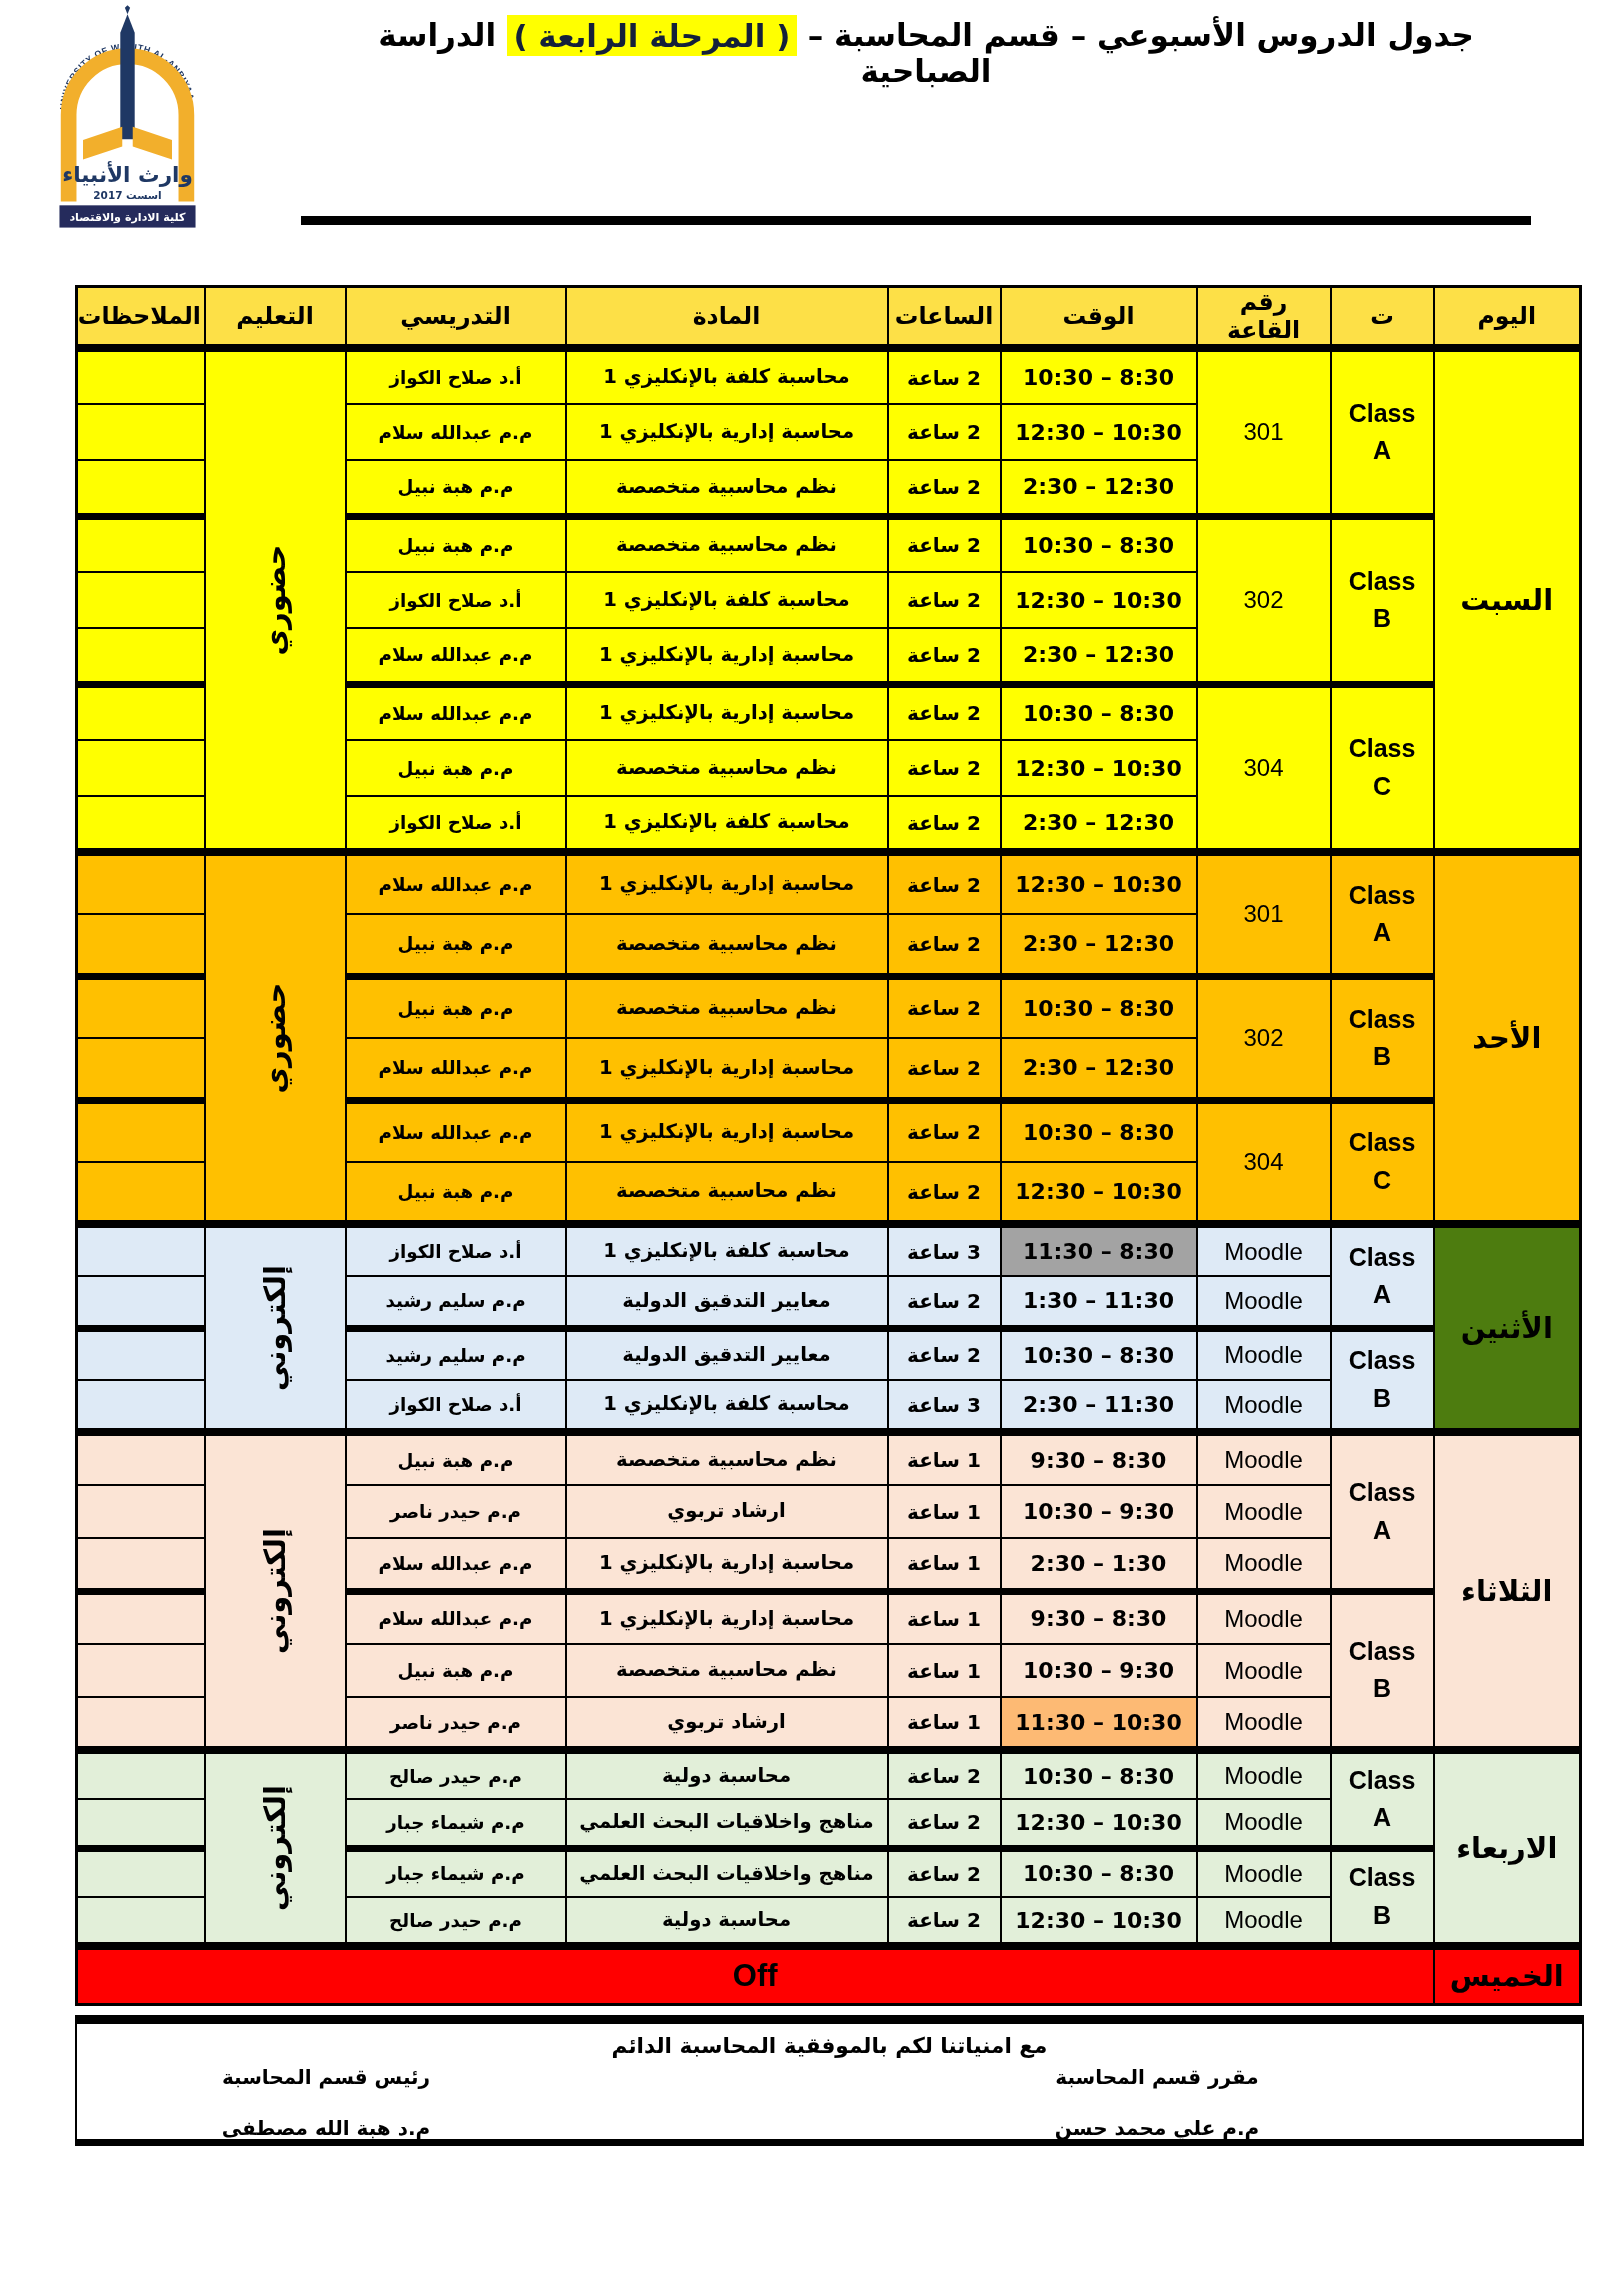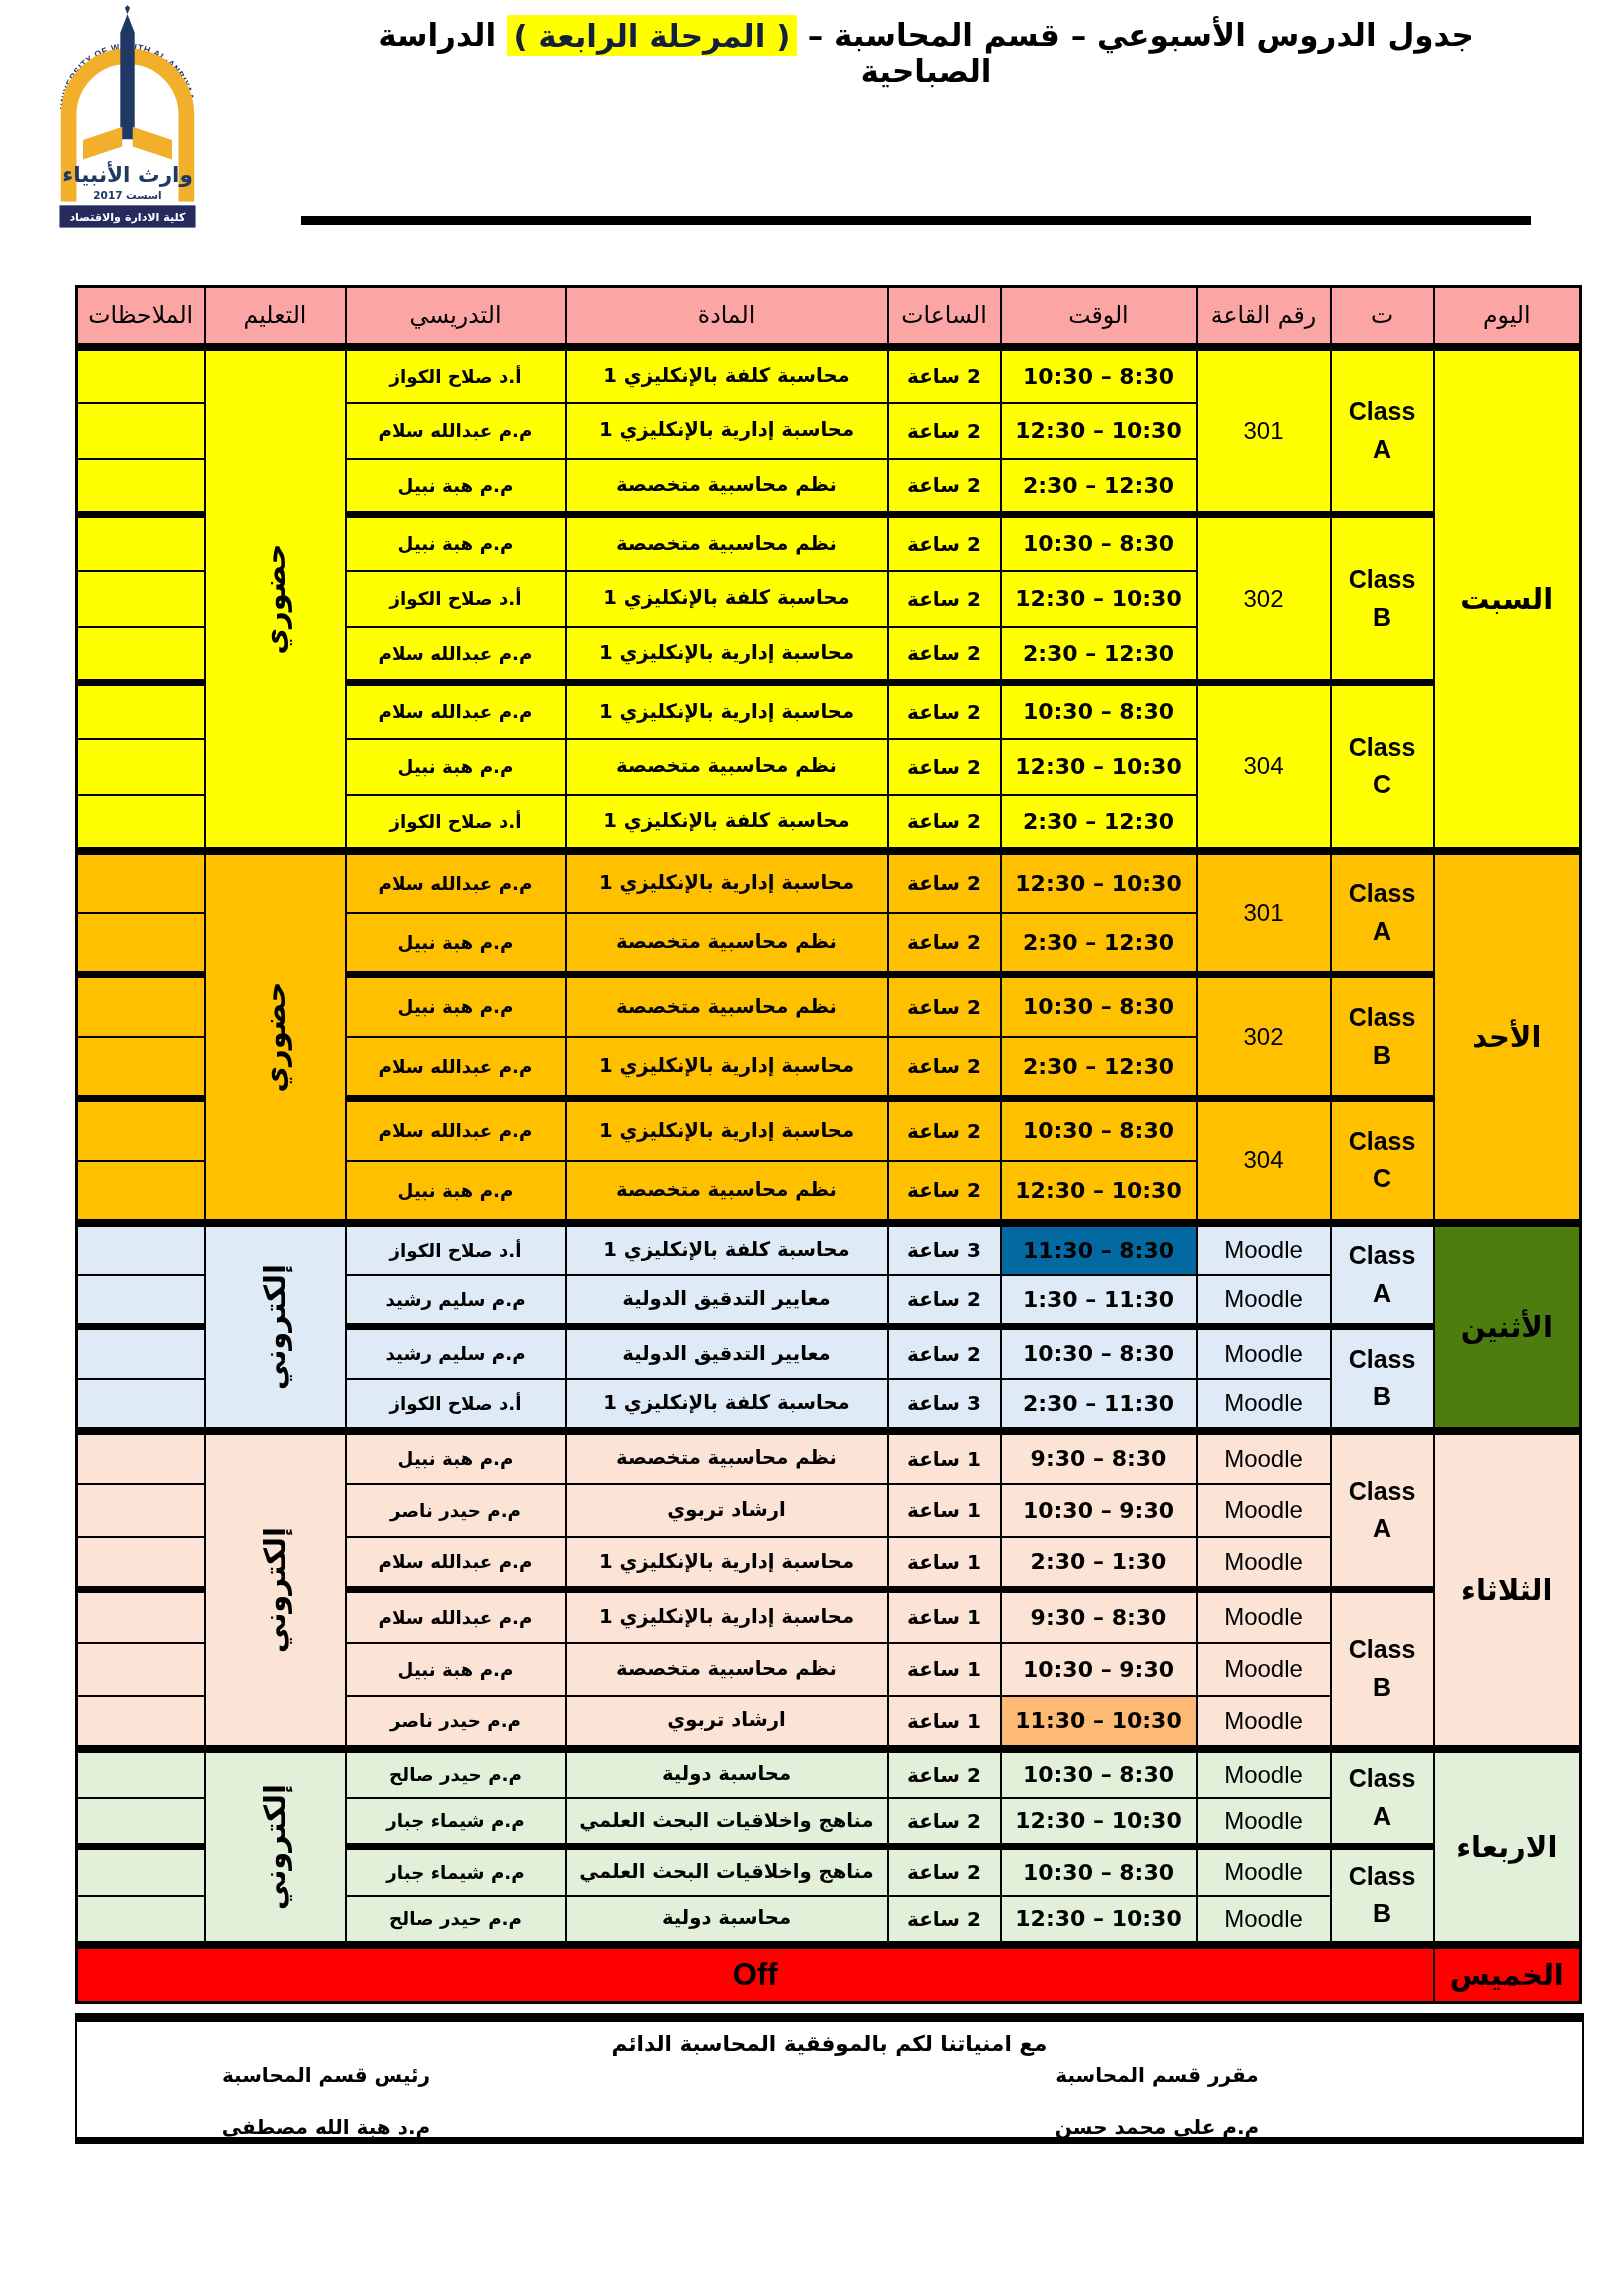--- a/index.html
+++ b/index.html
@@ -13,21 +13,21 @@
   .title1 mark{background:#FFFF00;color:#14203a;padding:2.6px 6.5px;}
   .title2{position:absolute;top:128px;left:314px;width:1224px;text-align:center;
           direction:rtl;font-size:29.4px;font-weight:bold;}
   .rule{position:absolute;top:216px;left:301px;width:1230px;height:9.2px;background:#000;}
   
   table.schedule{border-collapse:collapse;table-layout:fixed;width:1505px;
                  margin-left:75px;border:3.3px solid #000;direction:rtl;}
   .schedule th,.schedule td{border:2px solid #000;padding:0 2.6px;text-align:center;
                  vertical-align:middle;overflow:hidden;box-sizing:border-box;}
   .schedule thead tr{height:60px;}
-  .schedule thead th{background:#fca5a5;font-size:23.6px;font-weight:normal;border-bottom:7.9px solid #000;}
+  .schedule thead th{background:#fde047;font-size:23.6px;font-weight:bold;border-bottom:7.9px solid #000;}
   tr.day-start > td{border-top:8.5px solid #000;}
   tr.group-start > td{border-top:7.2px solid #000;}
   td.day{font-size:29px;font-weight:bold;}
   td.klass{font-size:25px;font-weight:bold;white-space:pre-line;
            font-family:"Liberation Sans","DejaVu Sans",sans-serif;line-height:1.5;}
   td.room{font-size:24px;font-family:Liberation Sans, sans-serif;}
   td.time{direction:ltr;font-size:22px;font-weight:bold;white-space:nowrap;}
   td.hours{font-size:20px;font-weight:bold;white-space:nowrap;}
   td.subject{font-size:19.6px;font-weight:bold;line-height:1.25;}
   td.instructor{font-size:18.3px;font-weight:bold;}
@@ -231,21 +231,21 @@
           <td class="hours" style="background: rgb(255, 192, 0);">2 ساعة</td>
           <td class="subject" style="background: rgb(255, 192, 0);">نظم محاسبية متخصصة</td>
           <td class="instructor" style="background: rgb(255, 192, 0);">م.م هبة نبيل</td>
           <td class="notes" style="background: rgb(255, 192, 0);"></td>
         </tr>
         <tr class="day-start" style="height: 52px;">
           <td class="day" rowspan="4" style="background: #4d7c0f;">الأثنين</td>
           <td class="klass" rowspan="2" style="background: rgb(222, 234, 246);">Class
 A</td>
           <td class="room" style="background: rgb(222, 234, 246);">Moodle</td>
-          <td class="time" style="background: #0369a1;">11:30 – 8:30</td>
+          <td class="time" style="background: #a3a3a3;">11:30 – 8:30</td>
           <td class="hours" style="background: rgb(222, 234, 246);">3 ساعة</td>
           <td class="subject" style="background: rgb(222, 234, 246);">محاسبة كلفة بالإنكليزي 1</td>
           <td class="instructor" style="background: rgb(222, 234, 246);">أ.د صلاح الكواز</td>
           <td class="education" rowspan="4" style="background: rgb(222, 234, 246);"><span class="vert">إلكتروني</span></td>
           <td class="notes" style="background: rgb(222, 234, 246);"></td>
         </tr>
         <tr style="height: 52px;">
           <td class="room" style="background: rgb(222, 234, 246);">Moodle</td>
           <td class="time" style="background: rgb(222, 234, 246);">1:30 – 11:30</td>
           <td class="hours" style="background: rgb(222, 234, 246);">2 ساعة</td>

